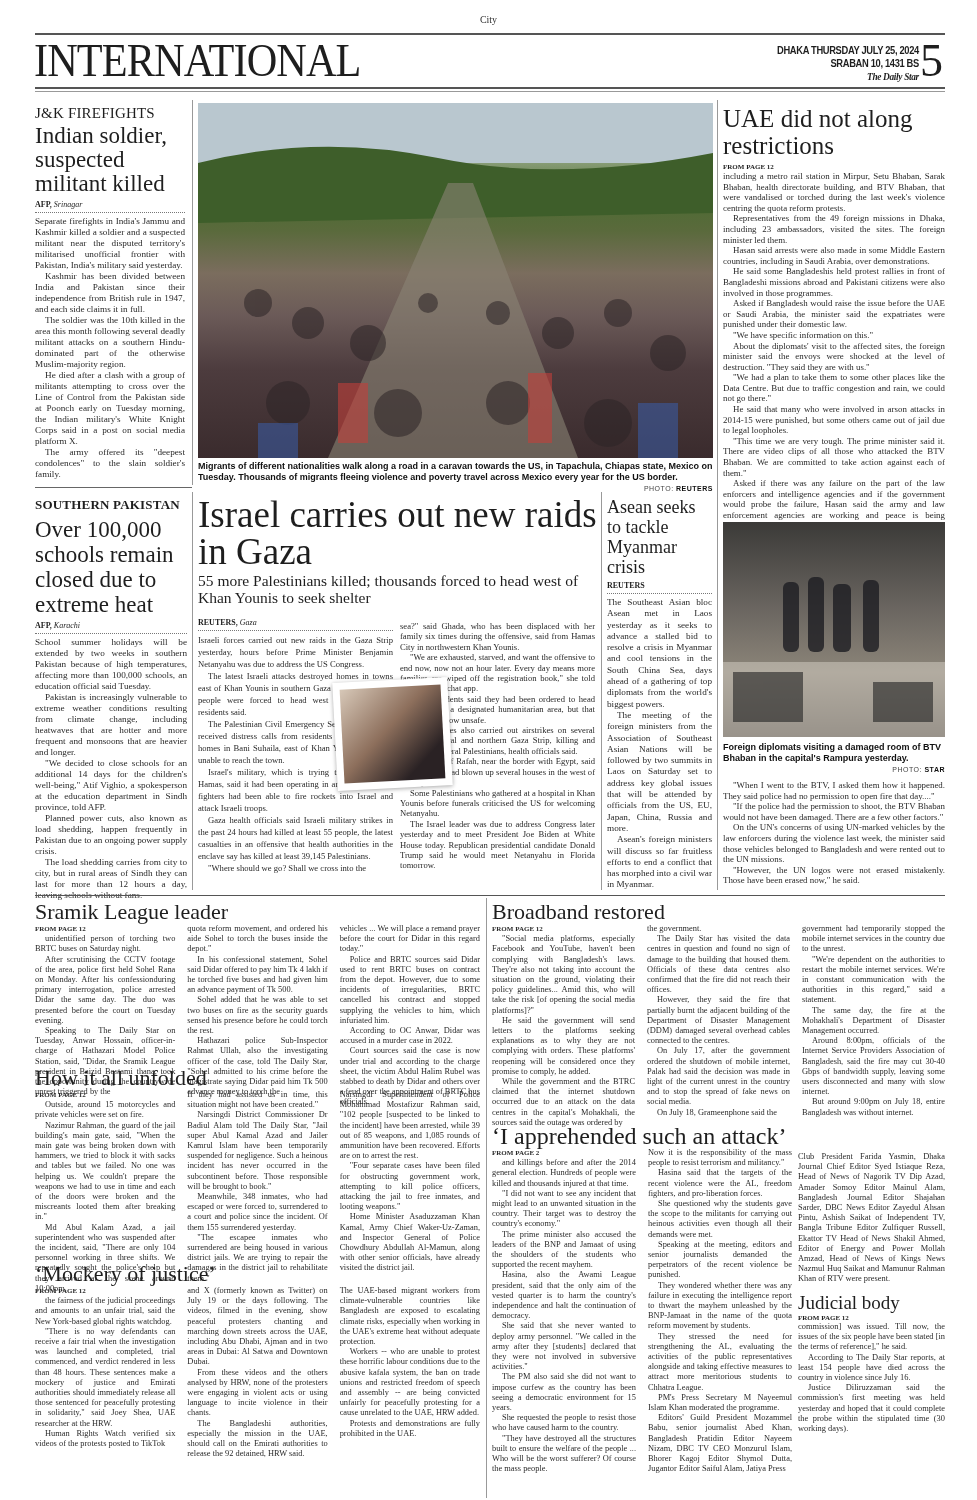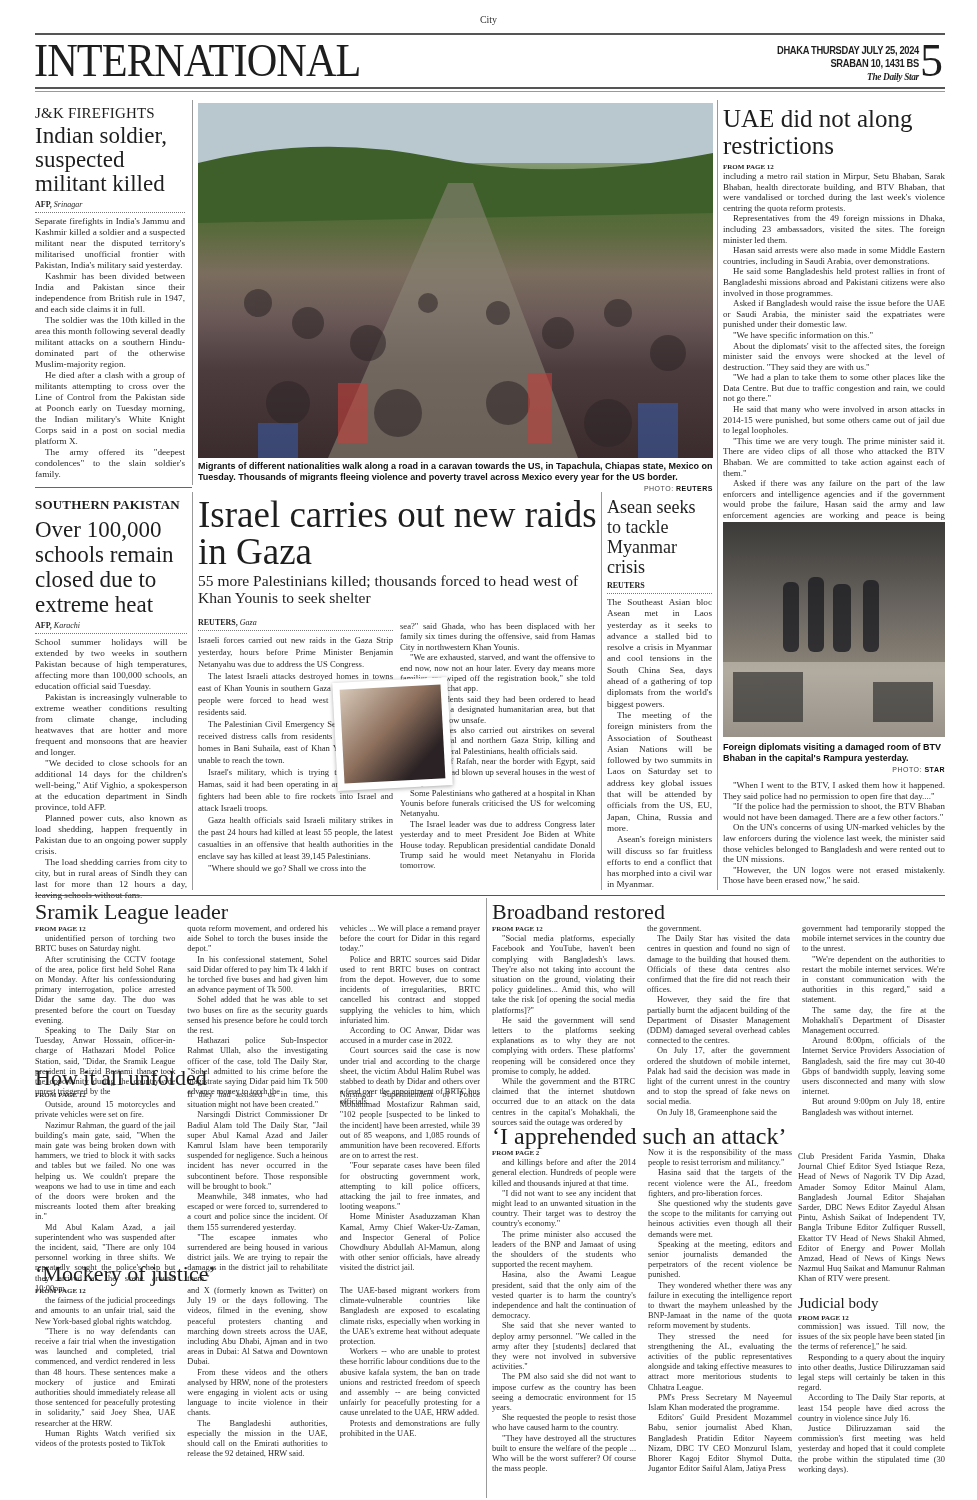--- a/index.html
+++ b/index.html
@@ -298,25 +298,24 @@
         <p>PM's Press Secretary M Nayeemul Islam Khan moderated the programme.</p>
         <p>Editors' Guild President Mozammel Babu, senior journalist Abed Khan, Bangladesh Pratidin Editor Nayeem Nizam, DBC TV CEO Monzurul Islam, Bhorer Kagoj Editor Shymol Dutta, Jugantor Editor Saiful Alam, Jatiya Press</p>
       </div>
   </div>
 </div>
 <div class="abs body" style="left:798px;top:1152px;width:147px;font-size:8.4px;line-height:10.2px">
   <p style="text-indent:0">Club President Farida Yasmin, Dhaka Journal Chief Editor Syed Istiaque Reza, Head of News of Nagorik TV Dip Azad, Amader Somoy Editor Mainul Alam, Bangladesh Journal Editor Shajahan Sarder, DBC News Editor Zayedul Ahsan Pintu, Ashish Saikat of Independent TV, Bangla Tribune Editor Zulfiquer Russell, Ekattor TV Head of News Shakil Ahmed, Editor of Energy and Power Mollah Amzad, Head of News of Kings News Nazmul Huq Saikat and Mamunur Rahman Khan of RTV were present.</p>
 </div>
 
 <div class="abs" style="left:798px;top:1292px;width:147px">
-  <div class="hl" style="font-size:15px;line-height:22px">Judicial body</div>
+  <div class="hl" style="font-size:19px;line-height:22px">Judicial body</div>
   <div class="from">FROM PAGE 12</div>
   <div class="body" style="font-size:8.4px;line-height:10.2px">
     <p>commission] was issued. Till now, the issues of the six people have been stated [in the terms of reference]," he said.</p>
-    <p>Responding to a query about the inquiry into other deaths, Justice Diliruzzaman said legal steps will certainly be taken in this regard.</p>
     <p>According to The Daily Star reports, at least 154 people have died across the country in violence since July 16.</p>
     <p>Justice Diliruzzaman said the commission's first meeting was held yesterday and hoped that it could complete the probe within the stipulated time (30 working days).</p>
   </div>
 </div>
 
 <div class="abs" style="left:35px;top:1262px;width:445px">
   <div class="hl" style="font-size:22px;line-height:24px">‘Mockery of justice’</div>
   <div class="cols3 body" style="font-size:8.4px;line-height:10.2px">
     <div>
         <div class="from">FROM PAGE 12</div>

